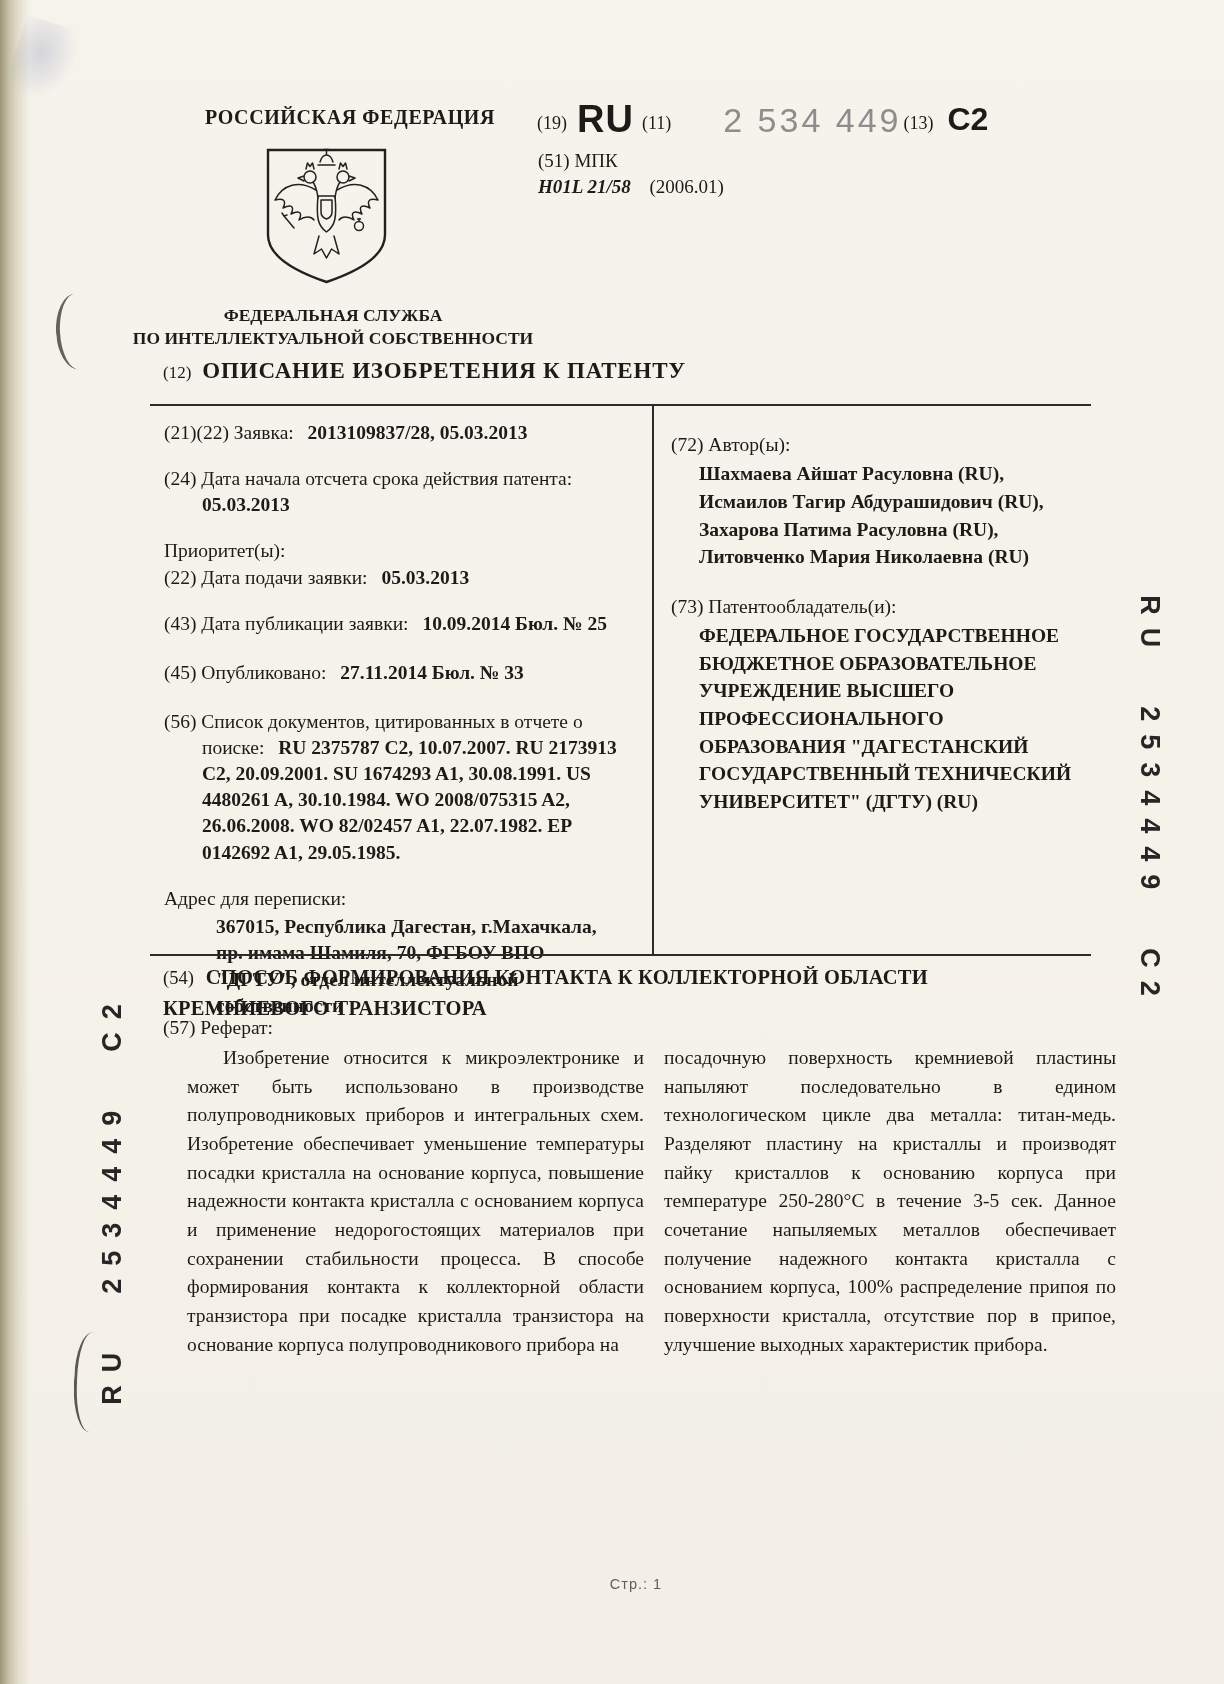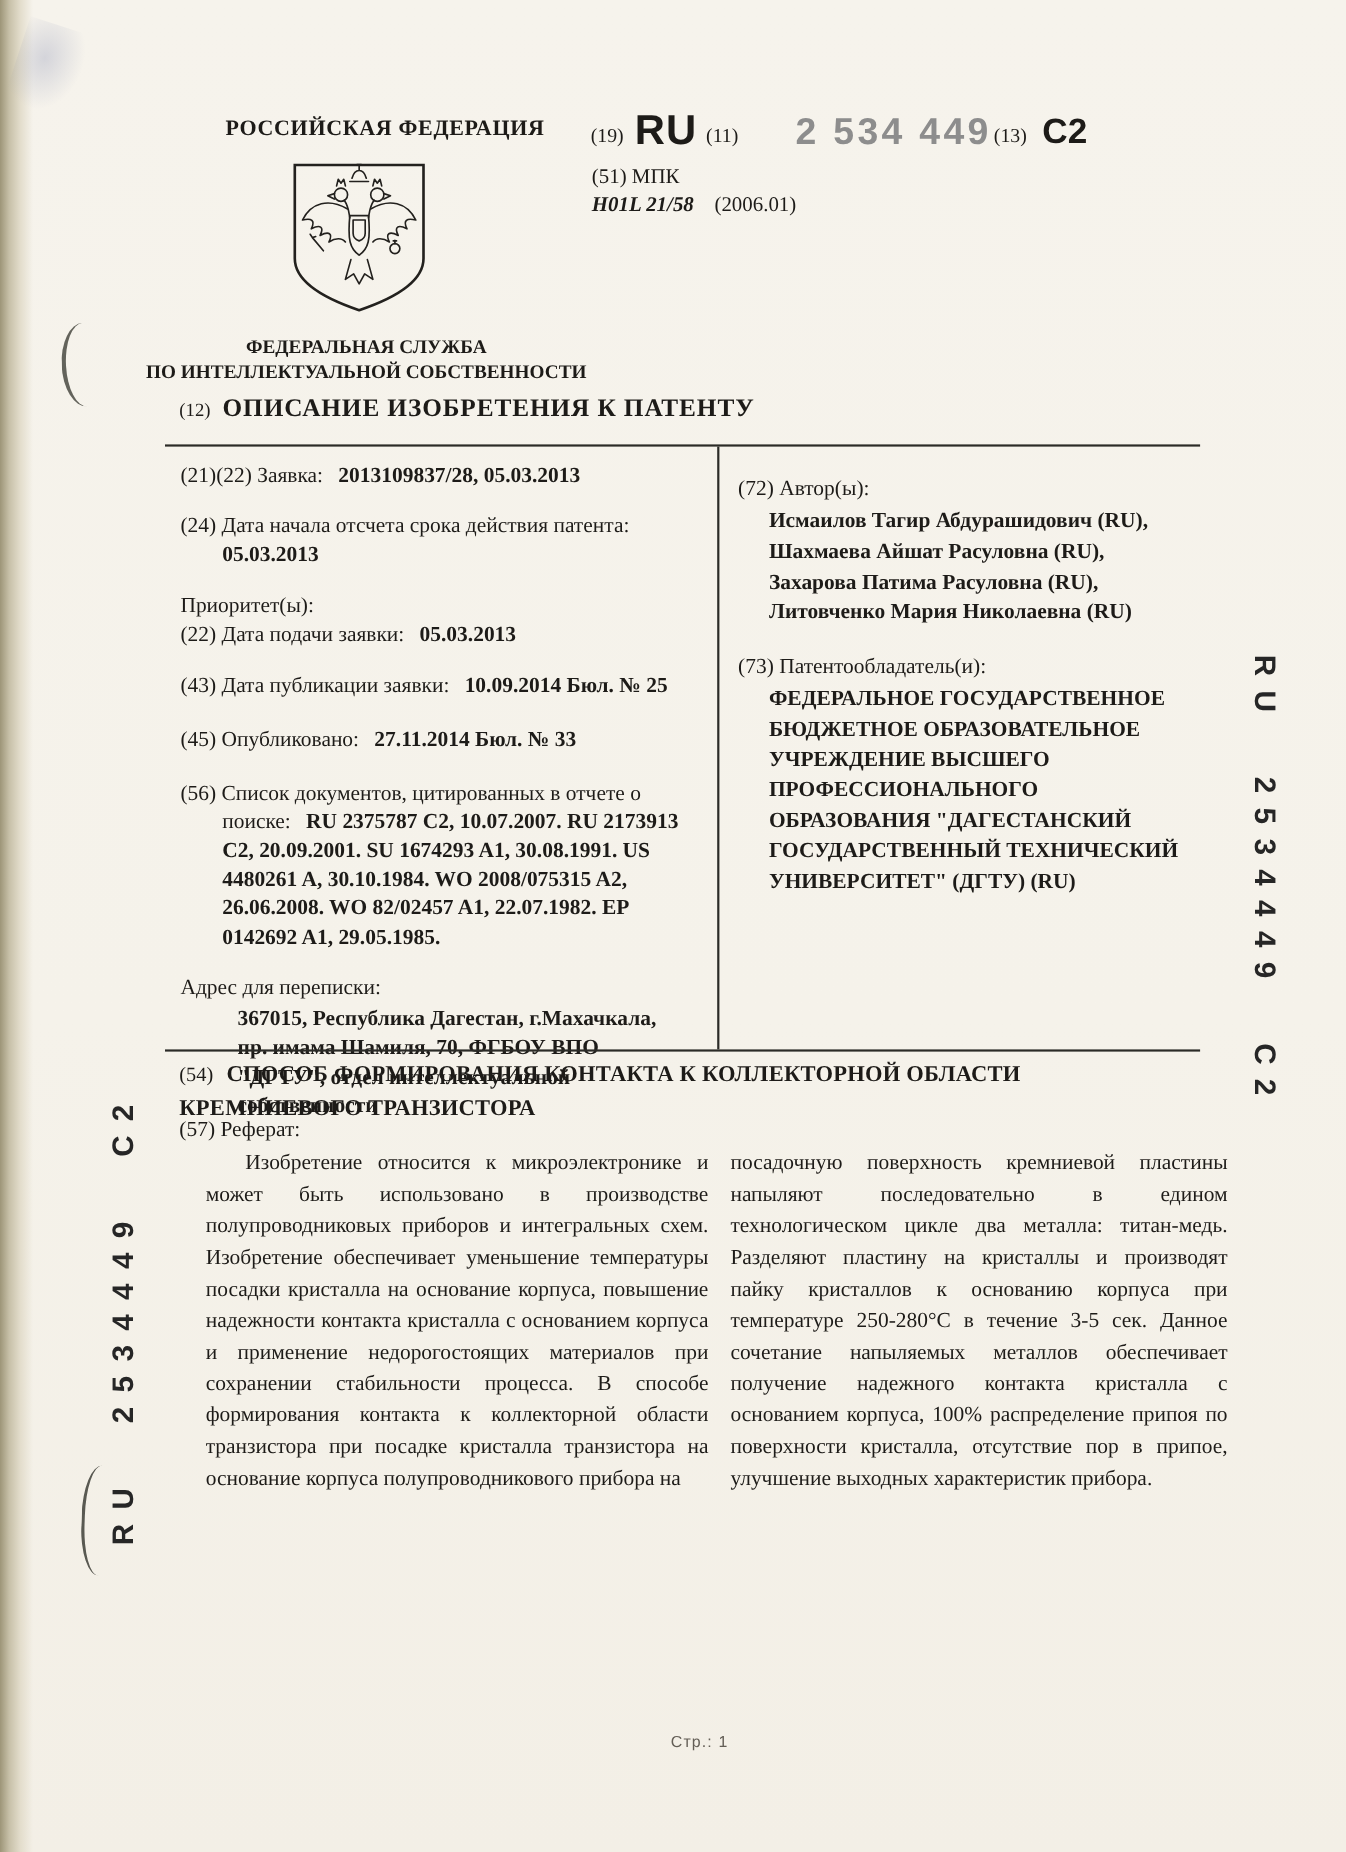--- a/index.html
+++ b/index.html
@@ -18,21 +18,21 @@
   .hook-bottom { position:absolute; left:74px; top:1332px; width:15px; height:100px;
     border-left:3.5px solid #3f3f38; border-radius:95% 0 0 95% / 46% 0 0 46%; transform:rotate(2deg); opacity:.85; }
 
   
   .country { position:absolute; left:205px; top:106px; font-size:20px; font-weight:bold; letter-spacing:.6px; }
   .emblem { position:absolute; left:261px; top:145px; width:131px; height:141px; }
   .pub-row { position:absolute; left:537px; top:98px; display:flex; align-items:flex-start; white-space:nowrap;
     font-family:"Liberation Sans", sans-serif; }
   .pub-row .sup { font-family:"Liberation Serif", serif; font-size:18px; margin-top:15px; }
   .pub-row .ru  { font-size:38px; font-weight:bold; line-height:1; margin:2px 8px 0 10px; letter-spacing:1px; }
-  .pub-row .num { font-size:34px; font-weight:bold; line-height:1; color:#8d8d8d; letter-spacing:3px; margin:5px 2px 0 52px; }
+  .pub-row .num { font-size:34px; font-weight:normal; line-height:1; color:#8d8d8d; letter-spacing:3px; margin:5px 2px 0 52px; }
   .pub-row .kind{ font-size:32px; font-weight:bold; line-height:1; margin:5px 0 0 14px; }
   .ipc-label { position:absolute; left:538px; top:150px; font-size:19px; }
   .ipc-line  { position:absolute; left:538px; top:176px; font-size:19px; white-space:nowrap; }
   .ipc-line .cls { font-weight:bold; font-style:italic; margin-right:14px; }
   .office { position:absolute; left:128px; top:304px; width:410px; text-align:center;
     font-size:17.5px; font-weight:bold; line-height:1.3; }
   .doc-line { position:absolute; left:163px; top:358px; white-space:nowrap; }
   .doc-line .n { font-size:17px; margin-right:7px; }
   .doc-line .t { font-size:23px; font-weight:bold; letter-spacing:.8px; }
 
@@ -165,22 +165,22 @@
         <span class="f-label">(56) Список документов, цитированных в отчете о поиске:</span>
         <span class="b">RU 2375787 C2, 10.07.2007. RU 2173913 C2, 20.09.2001. SU 1674293 A1, 30.08.1991. US 4480261 A, 30.10.1984. WO 2008/075315 A2, 26.06.2008. WO 82/02457 A1, 22.07.1982. EP 0142692 A1, 29.05.1985.</span>
       </p>
       <p class="mt-m">Адрес для переписки:</p>
       <div class="addr-val">367015, Республика Дагестан, г.Махачкала, пр. имама Шамиля, 70, ФГБОУ ВПО "ДГТУ", отдел интеллектуальной собственности</div>
     </div>
 
     <div class="col-r">
       <p class="mt-s">(72) Автор(ы):</p>
       <div class="authors">
+        <div>Шахмаева Айшат Расуловна (RU),</div>
         <div>Исмаилов Тагир Абдурашидович (RU),</div>
-        <div>Шахмаева Айшат Расуловна (RU),</div>
         <div>Захарова Патима Расуловна (RU),</div>
         <div>Литовченко Мария Николаевна (RU)</div>
       </div>
       <p class="mt-l">(73) Патентообладатель(и):</p>
       <div class="holder-val">ФЕДЕРАЛЬНОЕ ГОСУДАРСТВЕННОЕ БЮДЖЕТНОЕ ОБРАЗОВАТЕЛЬНОЕ УЧРЕЖДЕНИЕ ВЫСШЕГО ПРОФЕССИОНАЛЬНОГО ОБРАЗОВАНИЯ "ДАГЕСТАНСКИЙ ГОСУДАРСТВЕННЫЙ ТЕХНИЧЕСКИЙ УНИВЕРСИТЕТ" (ДГТУ) (RU)</div>
     </div>
   </div>
 
   <div class="rule rule-mid"></div>
 

